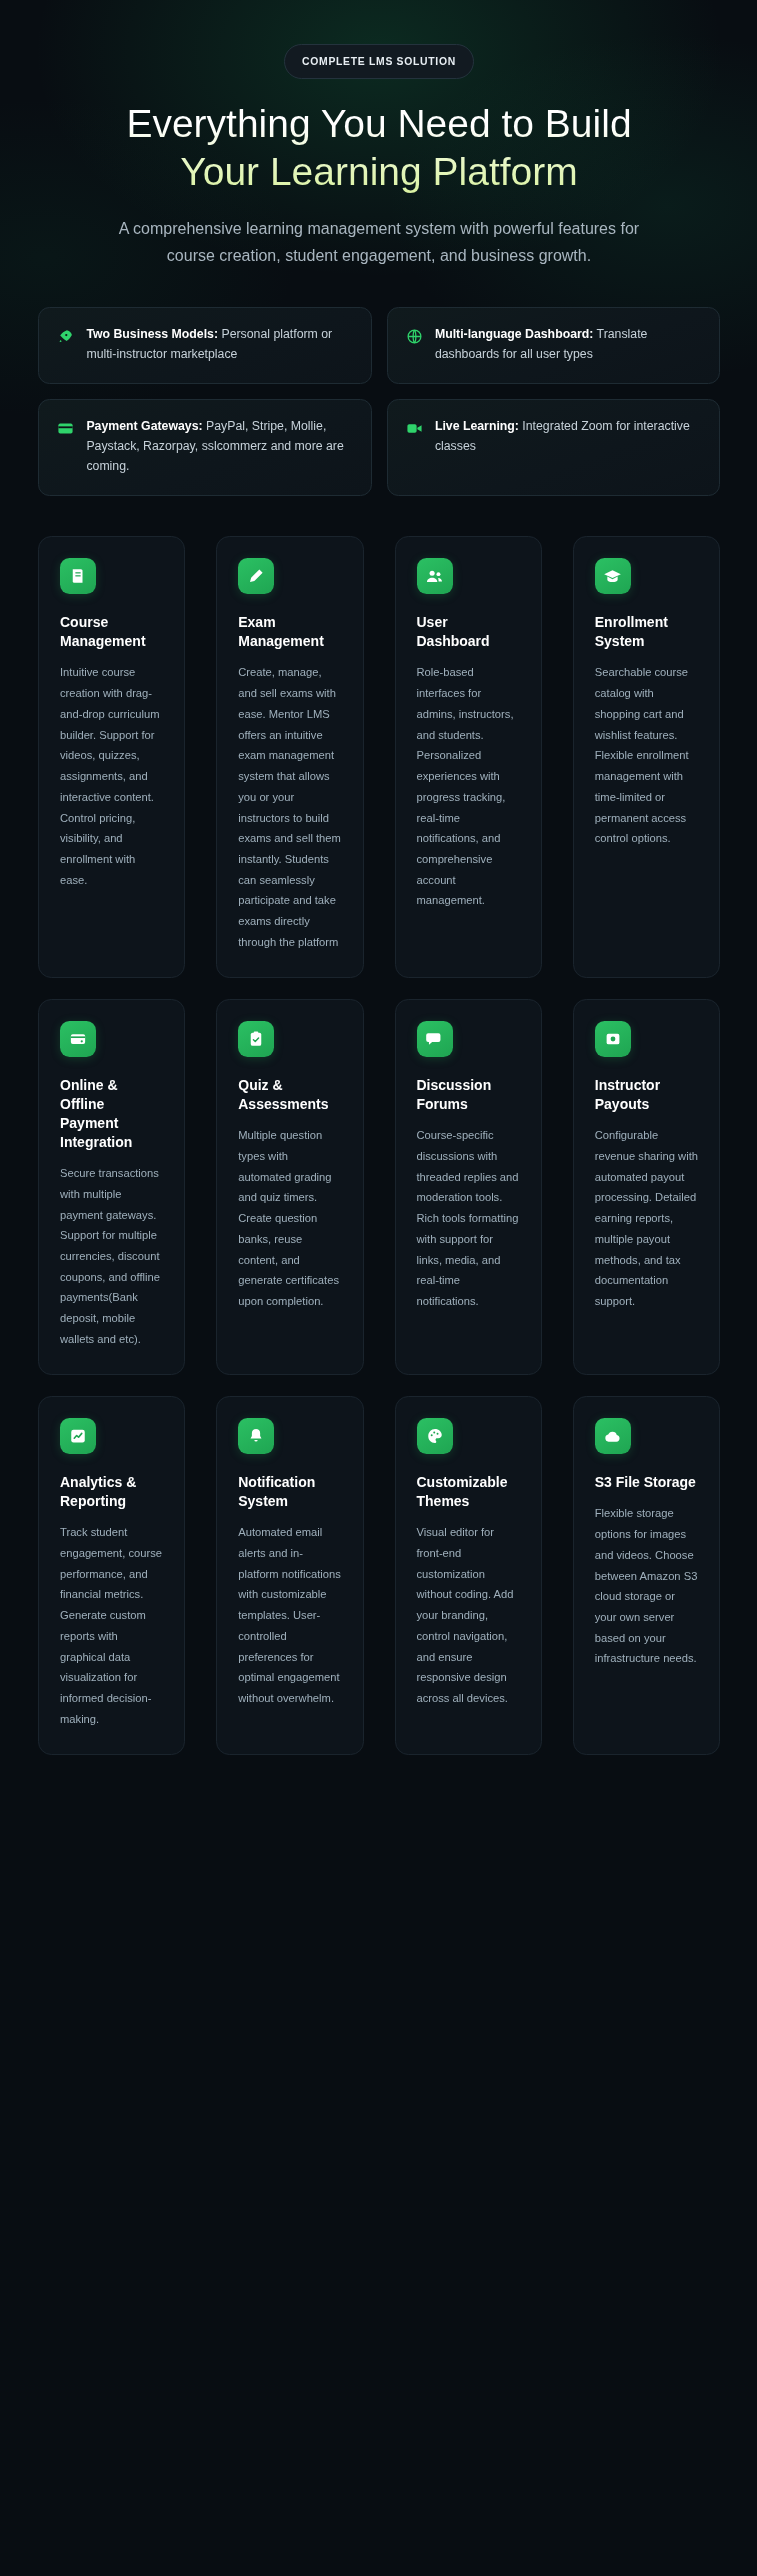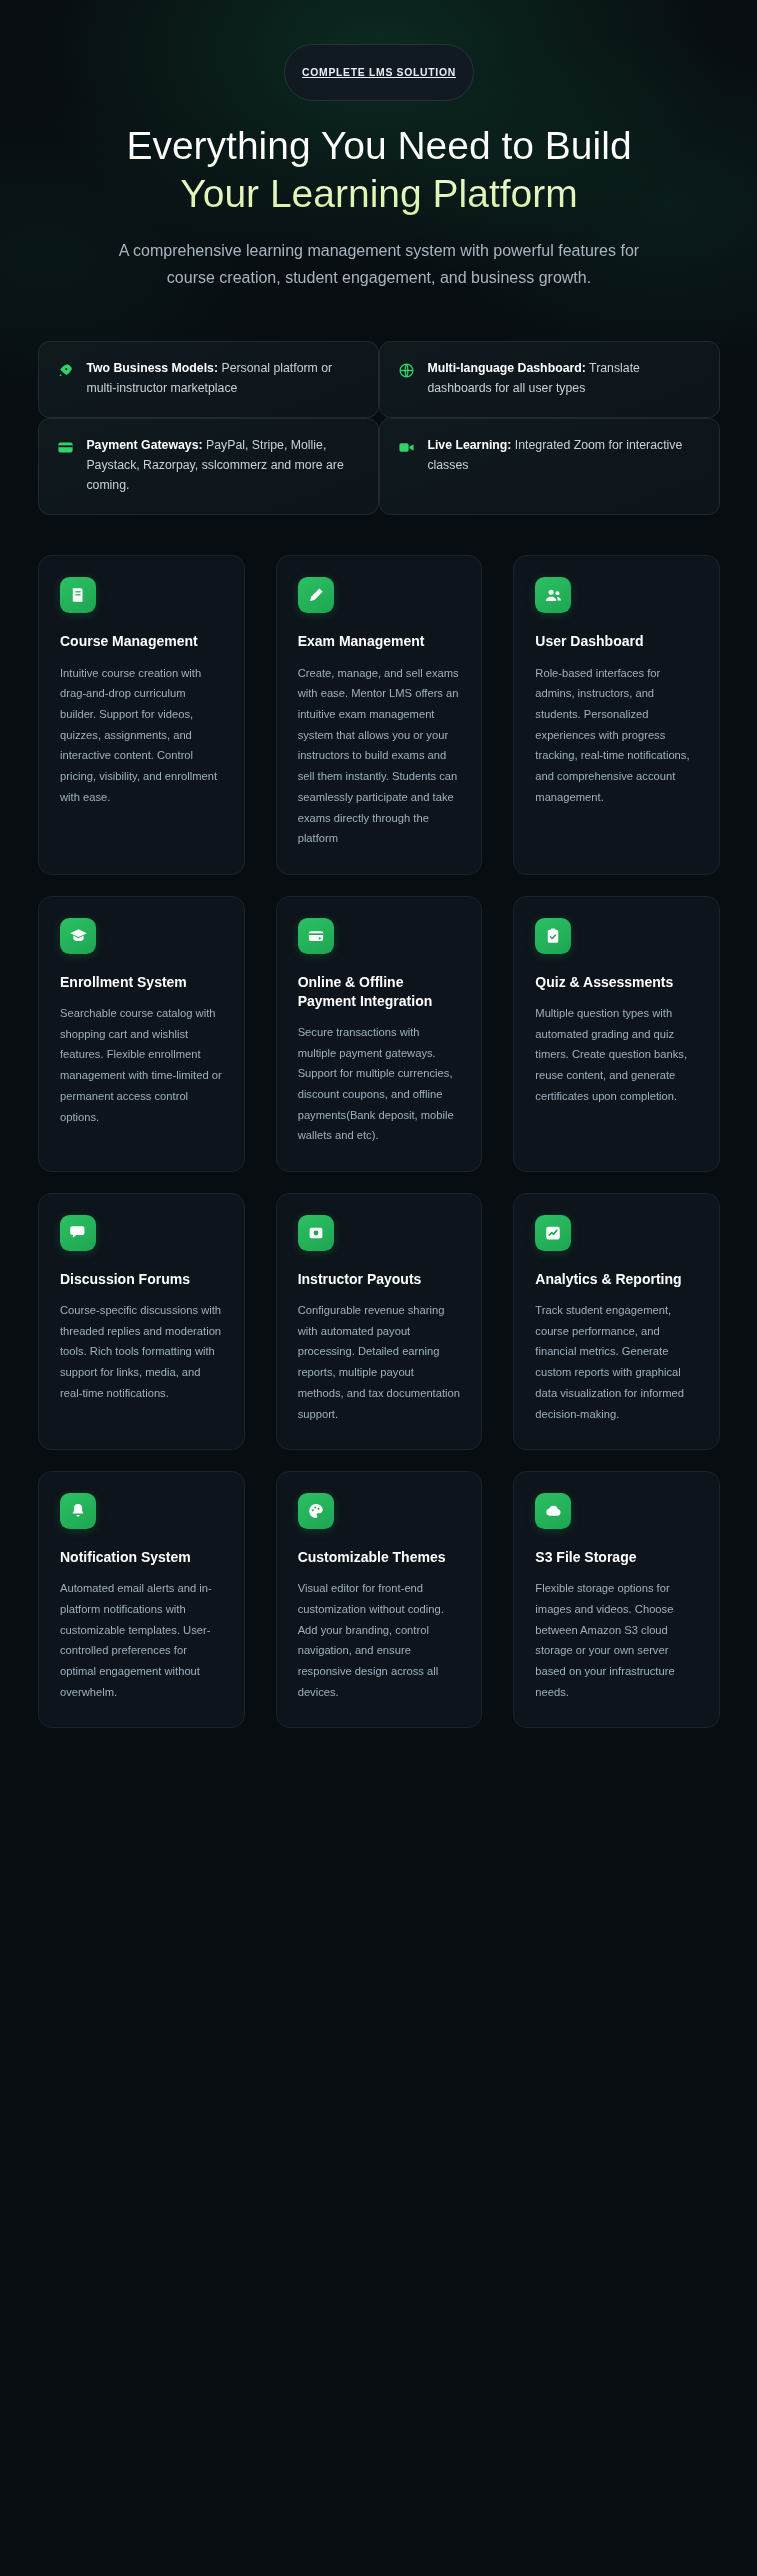--- a/index.html
+++ b/index.html
@@ -20,29 +20,28 @@
     padding: 0 0 38px 0;
   }
 
   .wrap { width: 758px; padding: 0 38px; }
 
   
   .hero { padding-top: 44px; text-align: center; }
 
   .pill {
     display: inline-block;
-    padding: 22px 17px;
+    padding: 11px 17px;
     border-radius: 946px;
     background: #121a21;
     border: 0.9px solid #24333d;
     color: #e8eef3;
     font-size: 10.4px;
     font-weight: bold;
     letter-spacing: 0.7px;
-    text-decoration: underline;
   }
 
   .hero h1 {
     margin: 21px auto 12px;
     max-width: 587px;
     font-size: 39px;
     line-height: 1.22;
     font-weight: normal;
     background: linear-gradient(180deg, #ffffff 28%, #e8f7c8 62%, #d9f2a0 100%);
     -webkit-background-clip: text;
@@ -53,23 +52,24 @@
   .hero p.sub {
     margin: 21px auto 0;
     max-width: 568px;
     font-size: 16px;
     line-height: 1.65;
     color: #a9b6c0;
   }
 
   
   .highlights {
-    margin-top: 50px;
+    margin-top: 38px;
     display: grid;
     grid-template-columns: 1fr 1fr;
+    gap: 15px;
   }
   .hcard {
     background: linear-gradient(160deg, #101a1d 0%, #0e161c 60%, #0d141a 100%);
     border: 0.9px solid #1e2b33;
     border-radius: 11.4px;
     padding: 17px 17px 19px 17px;
     display: flex;
     gap: 11.4px;
     align-items: flex-start;
   }
@@ -84,21 +84,21 @@
     font-size: 12.3px;
     line-height: 1.6;
     color: #c7d2da;
   }
   .hcard .htext b { color: #ffffff; font-weight: bold; }
 
   
   .features {
     margin-top: 40px;
     display: grid;
-    grid-template-columns: 1fr 1fr 1fr;
+    grid-template-columns: 1fr 1fr 1fr 1fr;
     gap: 21px 31px;
   }
   .fcard {
     background: #0d141b;
     border: 0.9px solid #1a242d;
     border-radius: 13.3px;
     padding: 21px 21px 24.6px 21px;
     min-height: 180px;
   }
   .ficon {

